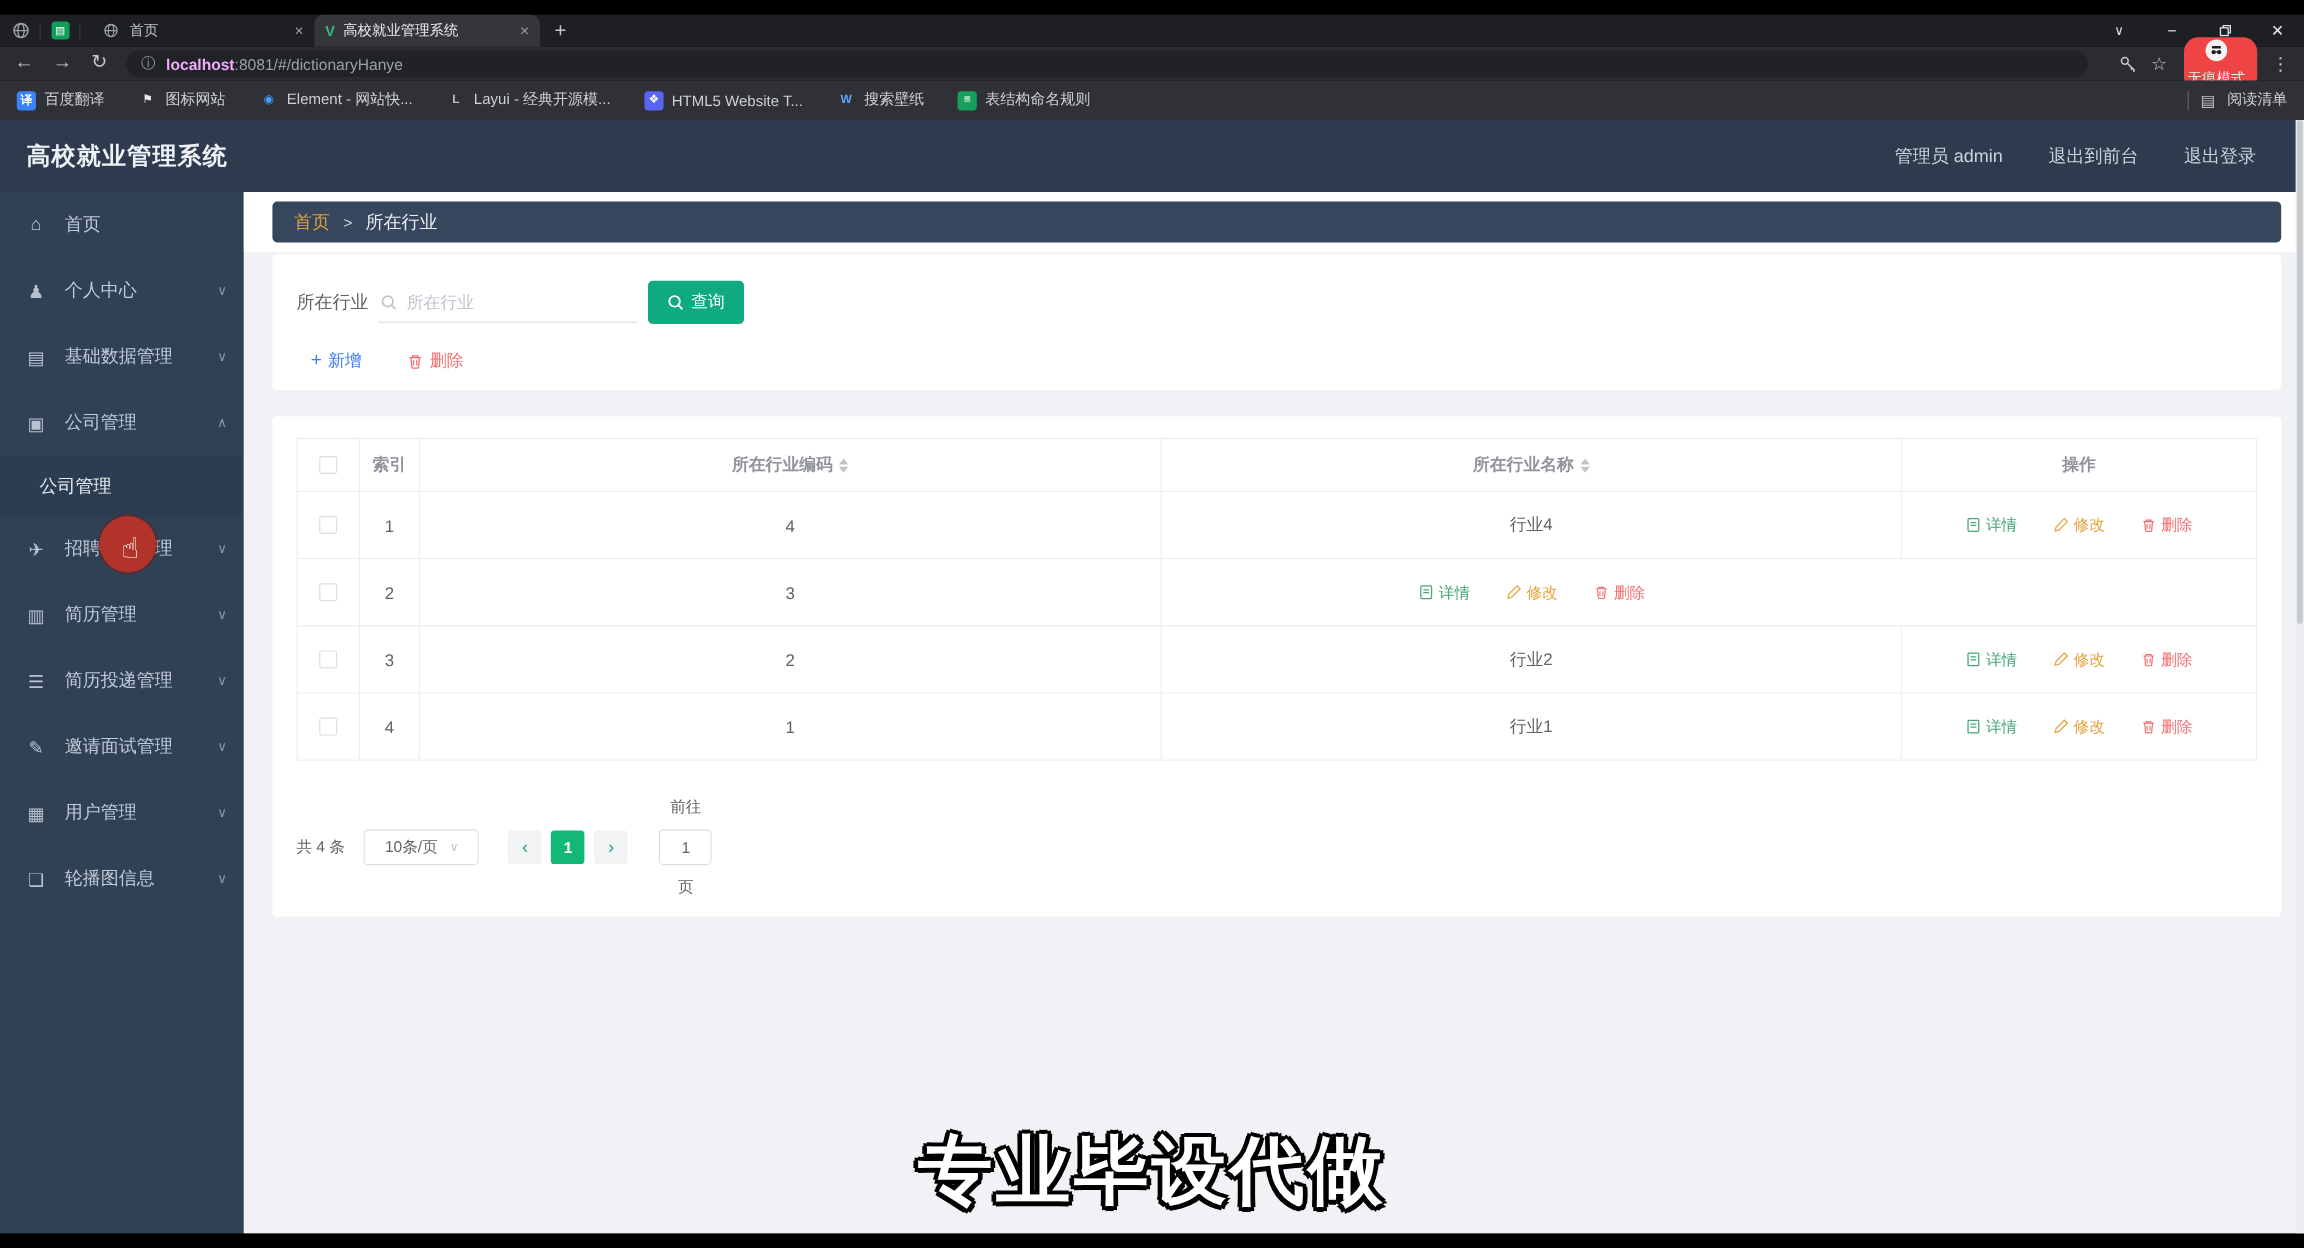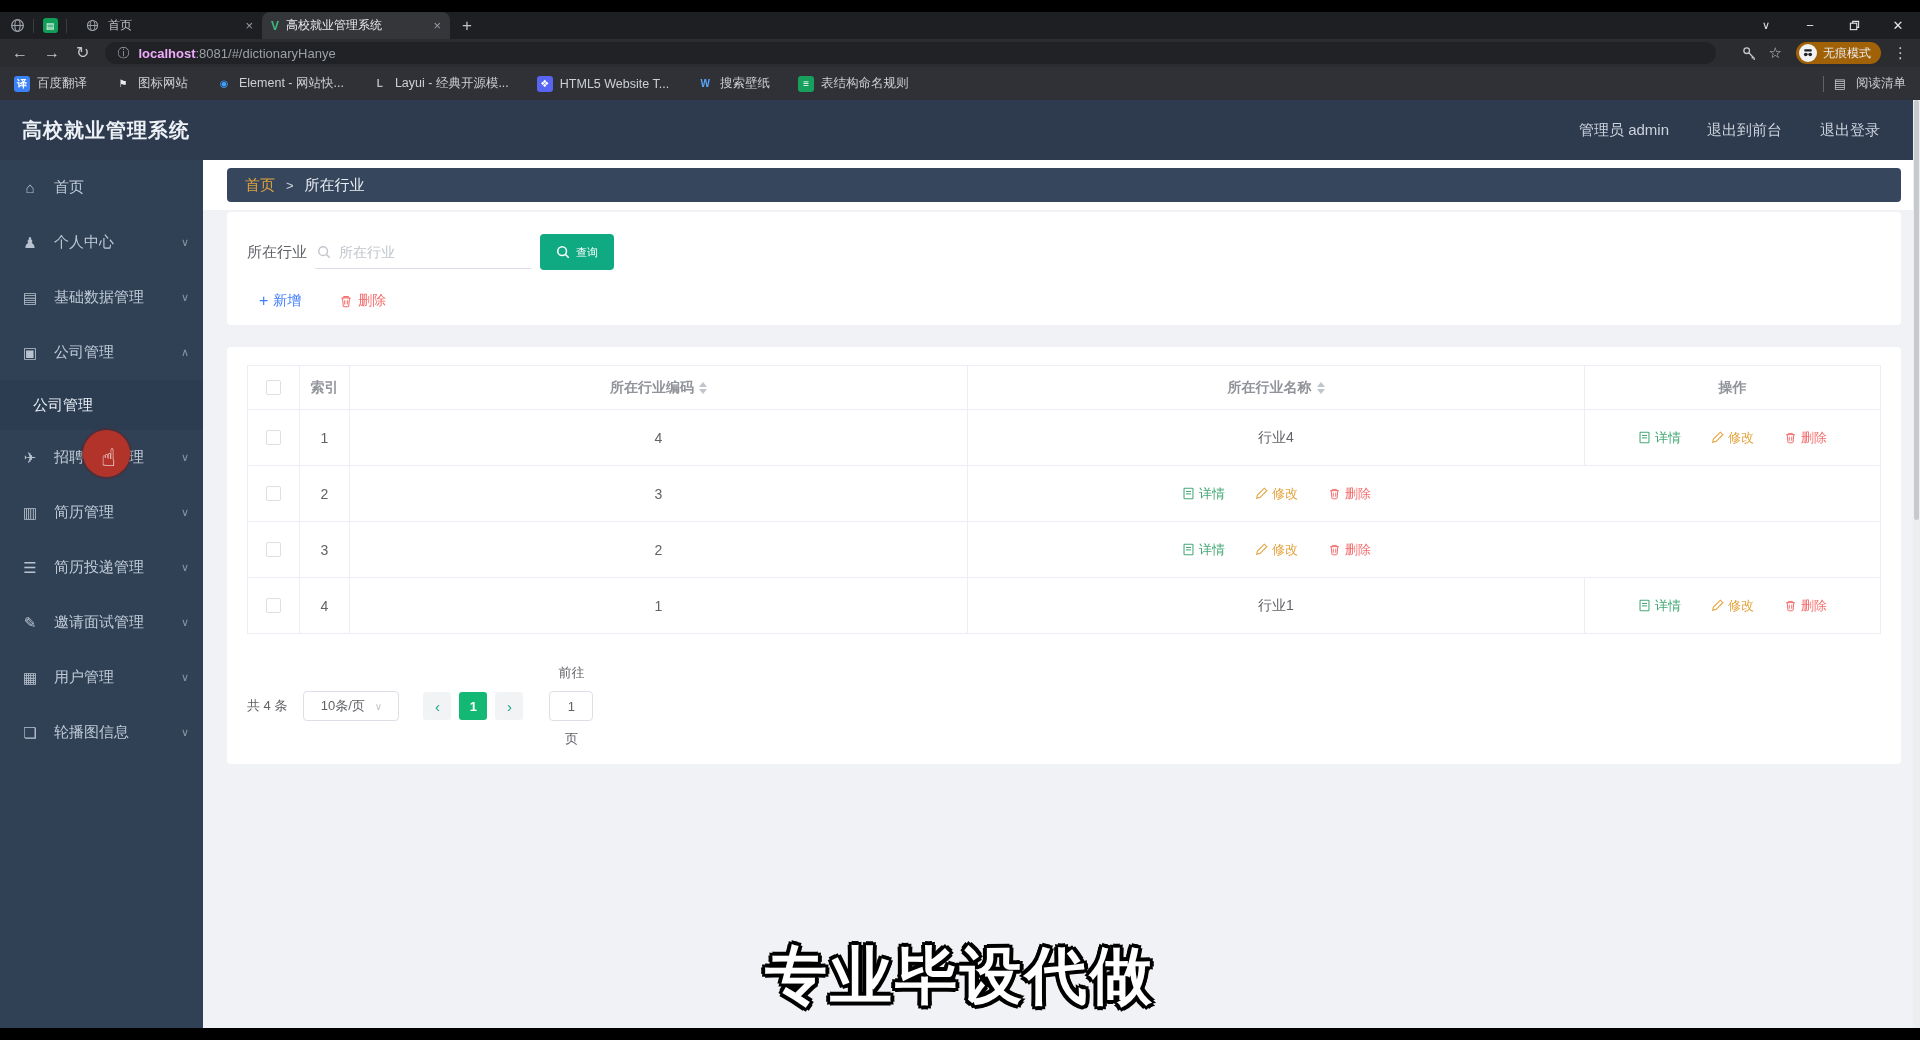--- a/index.html
+++ b/index.html
@@ -33,22 +33,22 @@
 
   .toolbar { position:absolute; top:39px; left:0; width:100%; height:28px; background:#2b2c30;
              display:flex; align-items:center; padding:0 12px; }
   .nav-ico { color:#c4c7cb; font-size:16px; margin-right:16px; line-height:1; }
   .url-pill { flex:1; height:22px; background:#202226; border-radius:12px; display:flex; align-items:center;
               padding:0 12px; margin-right:14px; }
   .url-info { color:#9aa0a6; font-size:12px; margin-right:9px; }
   .url-host { color:#f0abfc; font-size:13px; font-weight:bold; }
   .url-path { color:#9aa0a6; font-size:13px; }
   .right-ico { margin-left:12px; color:#c4c7cb; font-size:15px; display:flex; align-items:center; }
-  .incog-chip { margin-left:14px; display:flex; align-items:center; gap:6px; background:#a16207;
-                border-radius:12px; padding:2px 10px 2px 3px; }
+  .incog-chip { margin-left:14px; display:flex; align-items:center; gap:6px; background:#ef4444;
+                border-radius:12px; padding:2px 10px 2px 3px;flex-direction:column; }
   .incog-circle { width:18px; height:18px; border-radius:50%; background:#f1f3f4; display:flex;
                   align-items:center; justify-content:center; }
   .incog-label { color:#e8eaed; font-size:12px; white-space:nowrap; }
   .dots { margin-left:12px; color:#c4c7cb; font-size:15px; }
 
   .bookmarksbar { position:absolute; top:67px; left:0; width:100%; height:33px; background:#303136;
                   display:flex; align-items:center; padding:0 14px; }
   .bm { display:flex; align-items:center; gap:7px; margin-right:28px; }
   .bm-ico { width:16px; height:16px; border-radius:3px; display:flex; align-items:center; justify-content:center;
             font-size:10px; font-weight:bold; }
@@ -91,21 +91,21 @@
   .card { background:#fff; border-radius:4px; }
   .card1 { height:113px; padding:22px 20px 0; }
   .search-row { display:flex; align-items:center; }
   .search-label { font-size:15px; color:#606266; margin-right:8px; }
   .search-input-wrap { width:216px; height:34px; border-bottom:1px solid #dcdfe6; display:flex;
                        align-items:center; gap:8px; padding:0 2px; }
   .search-input-wrap input { border:none; outline:none; flex:1; font-size:14px; color:#606266; min-width:0;
                              font-family:inherit; background:transparent; }
   .search-input-wrap input::placeholder { color:#c0c4cc; }
   .btn-query { margin-left:9px; height:36px; padding:0 16px; border:none; border-radius:4px;
-               background:#0fa982; color:#fff; font-size:11px; display:flex; align-items:center; gap:6px;
+               background:#0fa982; color:#fff; font-size:14px; display:flex; align-items:center; gap:6px;
                font-family:inherit; cursor:pointer; }
   .toolbar-row { margin-top:22px; display:flex; align-items:center; gap:38px; padding-left:12px; }
   .tbtn { display:flex; align-items:center; gap:5px; font-size:14px; cursor:pointer; background:none; border:none; font-family:inherit; }
   .tbtn-add { color:#3e7bfa; }
   .tbtn-add .plus { font-size:16px; line-height:1; }
   .tbtn-del { color:#f56c6c; }
 
   .card2 { margin-top:22px; padding:18px 20px 16px; }
   .tbl { border:1px solid #ebeef5; }
   .tr { display:grid; grid-template-columns:52px 50px 618px 617px 1fr; }
@@ -472,20 +472,21 @@
                   </button>
               </div>
             </div>
 
             <div class="tr td-row">
               <div class="td">
                   <span class="cb"></span>
                 </div>
               <div class="td">3</div>
               <div class="td">2</div>
+              <div class="td">行业2</div>
               <div class="td acts">
                 <button class="act act-detail" style="color: rgb(69, 168, 117);">
                     <svg width="13" height="13" viewBox="0 0 16 16">
                       <rect x="2.5" y="1.5" width="11" height="13" rx="1" fill="none" stroke="currentColor" stroke-width="1.3"></rect>
                       <line x1="5" y1="5.5" x2="11" y2="5.5" stroke="currentColor" stroke-width="1.3"></line>
                       <line x1="5" y1="8.5" x2="11" y2="8.5" stroke="currentColor" stroke-width="1.3"></line>
                     </svg>
                     <span>详情</span>
                   </button>
                 <button class="act act-edit" style="color: rgb(230, 162, 60);">

